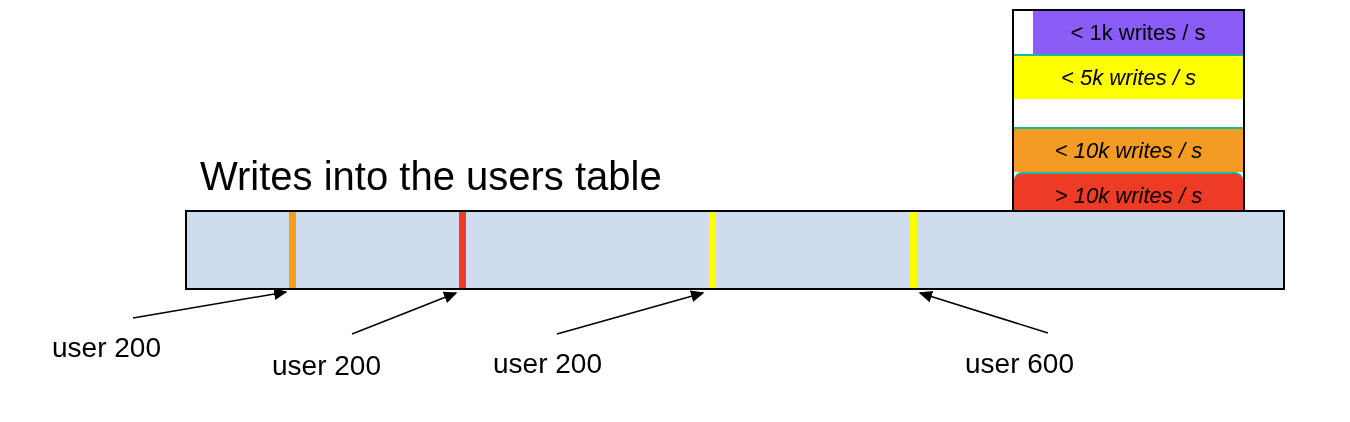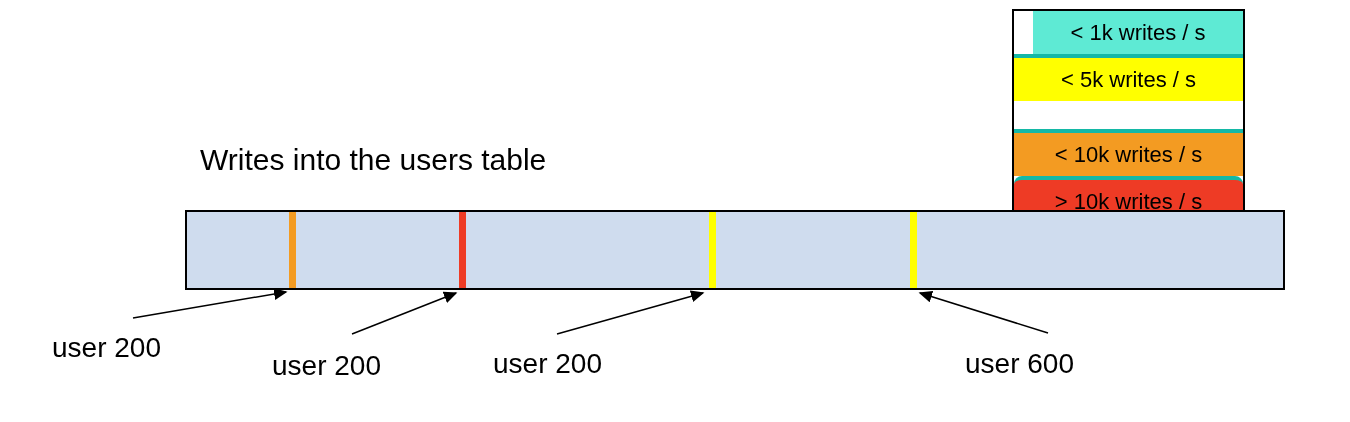--- a/index.html
+++ b/index.html
@@ -8,22 +8,22 @@
     height: 422px;
     position: relative;
     background: #ffffff;
     font-family: "Liberation Sans", sans-serif;
     color: #000000;
     overflow: hidden;
   }
   .title {
     position: absolute;
     left: 200px;
-    top: 145px;
-    font-size: 30px;
+    top: 156px;
+    font-size: 40px;
     line-height: 1;
     white-space: nowrap;
   }
   .bar {
     position: absolute;
     left: 185px;
     top: 210px;
     width: 1096px;
     height: 76px;
     border: 2px solid #000000;
@@ -42,42 +42,42 @@
     border: 2px solid #000000;
   }
   .legend-row {
     height: 43px;
     display: flex;
     align-items: center;
     justify-content: center;
     font-size: 22px;
     white-space: nowrap;
   }
-  .legend-row + .legend-row { border-top: 4px solid #14b8a6; }
+  .legend-row + .legend-row { border-top: 2px solid #14b8a6; font-style: italic; }
   .user-label {
     position: absolute;
     font-size: 28px;
     line-height: 1;
     white-space: nowrap;
   }
   .arrows {
     position: absolute;
     left: 0;
     top: 0;
     pointer-events: none;
   }
   .arrows line { stroke: #000000; stroke-width: 1.5; }
 </style>
 </head>
 <body>
 
 <div class="title">Writes into the users table</div>
 
 <div class="legend">
-  <div class="legend-row" style="background: #5eead4; margin-left: 19px;">
+  <div class="legend-row" style="background: #8b5cf6; margin-left: 19px;">
     <span>&lt; 1k writes / s</span>
   </div>
   <div class="legend-row" style="background: rgb(255, 255, 0);">
     <span>&lt; 5k writes / s</span>
   </div>
   <div class="legend-row" style="background: rgb(243, 155, 34); margin-top: 28px;">
     <span>&lt; 10k writes / s</span>
   </div>
   <div class="legend-row" style="background: rgb(238, 59, 37); border-radius: 8px;">
     <span>&gt; 10k writes / s</span>

